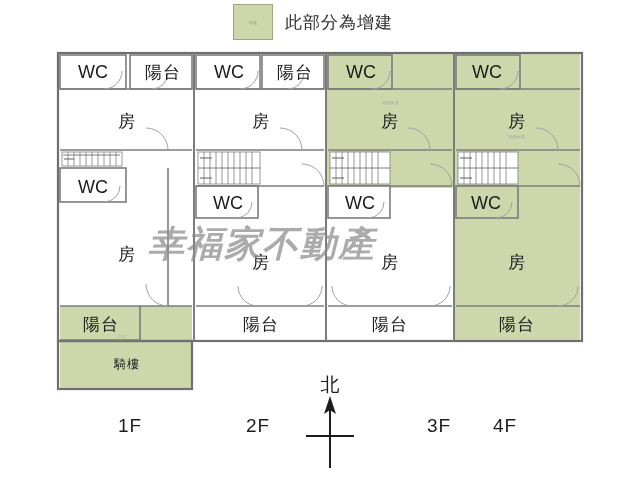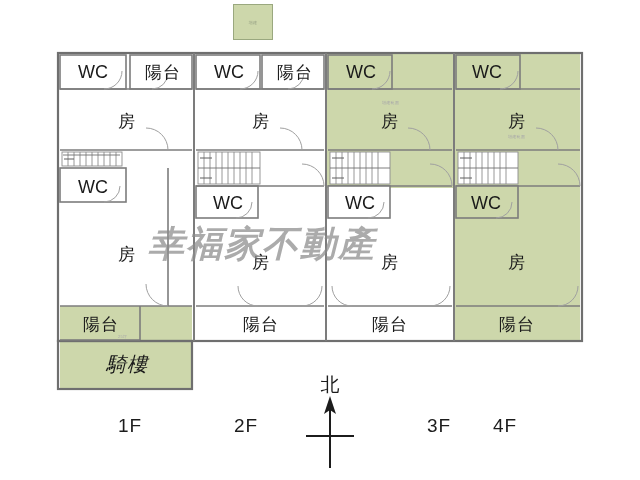--- a/index.html
+++ b/index.html
@@ -27,39 +27,40 @@
     position:absolute;left:148px;top:214px;width:348px;height:60px;
     font-size:36px;font-weight:bold;letter-spacing:2px;
     color:#8c8c8c;opacity:.72;line-height:60px;white-space:nowrap;
     pointer-events:none;
     font-style:italic;
   }
 
   
   .floor-label{position:absolute;font-size:19px;color:#1c1c1c;letter-spacing:1px;}
   #fl-1{left:118px;top:415px;}
-  #fl-2{left:234px;top:415px;}
+  #fl-2{left:246px;top:415px;}
   #fl-3{left:383px;top:415px;margin-left:44px;}
   #fl-4{left:493px;top:415px;}
 
   
   #compass{position:absolute;left:300px;top:372px;width:60px;height:100px;}
   #compass .n-label{
     position:absolute;left:0;top:0;width:60px;text-align:center;
     font-size:19px;color:#1c1c1c;
   }
   #compass svg{position:absolute;left:0;top:22px;}
 </style>
 </head>
 <body>
 
 <div id="legend">
   <div class="swatch">
     <span class="micro">增建</span>
   </div>
+  <div class="legend-text">此部分為增建</div>
 </div>
 
 <div id="plan">
 <svg width="640" height="480" viewBox="0 0 640 480" xmlns="http://www.w3.org/2000/svg">
   <defs>
     <g id="door-arc-r">
       <path d="M0,0 L22,0 A22,22 0 0 0 0,-22" fill="none" stroke="#9a9a9a" stroke-width="1"></path>
     </g>
   </defs>
 
@@ -224,21 +225,21 @@
 </svg>
 </div>
 
 <div id="room-labels">
     <div style="position: absolute; left: 62px; top: 57px; width: 62px; height: 30px; display: flex; align-items: center; justify-content: center; font-size: 18px; color: rgb(26, 26, 26); pointer-events: none; letter-spacing: 0px;">WC</div>
     <div style="position: absolute; left: 134px; top: 57px; width: 58px; height: 30px; display: flex; align-items: center; justify-content: center; font-size: 17px; color: rgb(26, 26, 26); pointer-events: none; letter-spacing: 1px;">陽台</div>
     <div style="position: absolute; left: 62px; top: 91px; width: 130px; height: 60px; display: flex; align-items: center; justify-content: center; font-size: 17px; color: rgb(26, 26, 26); pointer-events: none; letter-spacing: 1px;">房</div>
     <div style="position: absolute; left: 62px; top: 172px; width: 62px; height: 30px; display: flex; align-items: center; justify-content: center; font-size: 18px; color: rgb(26, 26, 26); pointer-events: none; letter-spacing: 0px;">WC</div>
     <div style="position: absolute; left: 62px; top: 204px; width: 130px; height: 100px; display: flex; align-items: center; justify-content: center; font-size: 17px; color: rgb(26, 26, 26); pointer-events: none; letter-spacing: 1px;">房</div>
     <div style="position: absolute; left: 62px; top: 308px; width: 78px; height: 32px; display: flex; align-items: center; justify-content: center; font-size: 17px; color: rgb(26, 26, 26); pointer-events: none; letter-spacing: 1px;">陽台</div>
-    <div style="position: absolute; left: 62px; top: 344px; width: 130px; height: 40px; display: flex; align-items: center; justify-content: center; font-size: 20px; color: rgb(26, 26, 26); pointer-events: none; letter-spacing: 1px; font-style: italic;">騎樓</div>
+    <div style="position: absolute; left: 62px; top: 344px; width: 130px; height: 40px; display: flex; align-items: center; justify-content: center; font-size: 12px; color: rgb(26, 26, 26); pointer-events: none; letter-spacing: 1px;">騎樓</div>
     <div style="position: absolute; left: 198px; top: 57px; width: 62px; height: 30px; display: flex; align-items: center; justify-content: center; font-size: 18px; color: rgb(26, 26, 26); pointer-events: none; letter-spacing: 0px;">WC</div>
     <div style="position: absolute; left: 266px; top: 57px; width: 58px; height: 30px; display: flex; align-items: center; justify-content: center; font-size: 17px; color: rgb(26, 26, 26); pointer-events: none; letter-spacing: 1px;">陽台</div>
     <div style="position: absolute; left: 198px; top: 91px; width: 126px; height: 60px; display: flex; align-items: center; justify-content: center; font-size: 17px; color: rgb(26, 26, 26); pointer-events: none; letter-spacing: 1px;">房</div>
     <div style="position: absolute; left: 198px; top: 188px; width: 60px; height: 30px; display: flex; align-items: center; justify-content: center; font-size: 18px; color: rgb(26, 26, 26); pointer-events: none; letter-spacing: 0px;">WC</div>
     <div style="position: absolute; left: 198px; top: 220px; width: 126px; height: 84px; display: flex; align-items: center; justify-content: center; font-size: 17px; color: rgb(26, 26, 26); pointer-events: none; letter-spacing: 1px;">房</div>
     <div style="position: absolute; left: 198px; top: 308px; width: 126px; height: 32px; display: flex; align-items: center; justify-content: center; font-size: 17px; color: rgb(26, 26, 26); pointer-events: none; letter-spacing: 1px;">陽台</div>
     <div style="position: absolute; left: 330px; top: 57px; width: 62px; height: 30px; display: flex; align-items: center; justify-content: center; font-size: 18px; color: rgb(26, 26, 26); pointer-events: none; letter-spacing: 0px;">WC</div>
     <div style="position: absolute; left: 330px; top: 91px; width: 120px; height: 60px; display: flex; align-items: center; justify-content: center; font-size: 17px; color: rgb(26, 26, 26); pointer-events: none; letter-spacing: 1px;">房</div>
     <div style="position: absolute; left: 330px; top: 188px; width: 60px; height: 30px; display: flex; align-items: center; justify-content: center; font-size: 18px; color: rgb(26, 26, 26); pointer-events: none; letter-spacing: 0px;">WC</div>
     <div style="position: absolute; left: 330px; top: 220px; width: 120px; height: 84px; display: flex; align-items: center; justify-content: center; font-size: 17px; color: rgb(26, 26, 26); pointer-events: none; letter-spacing: 1px;">房</div>

